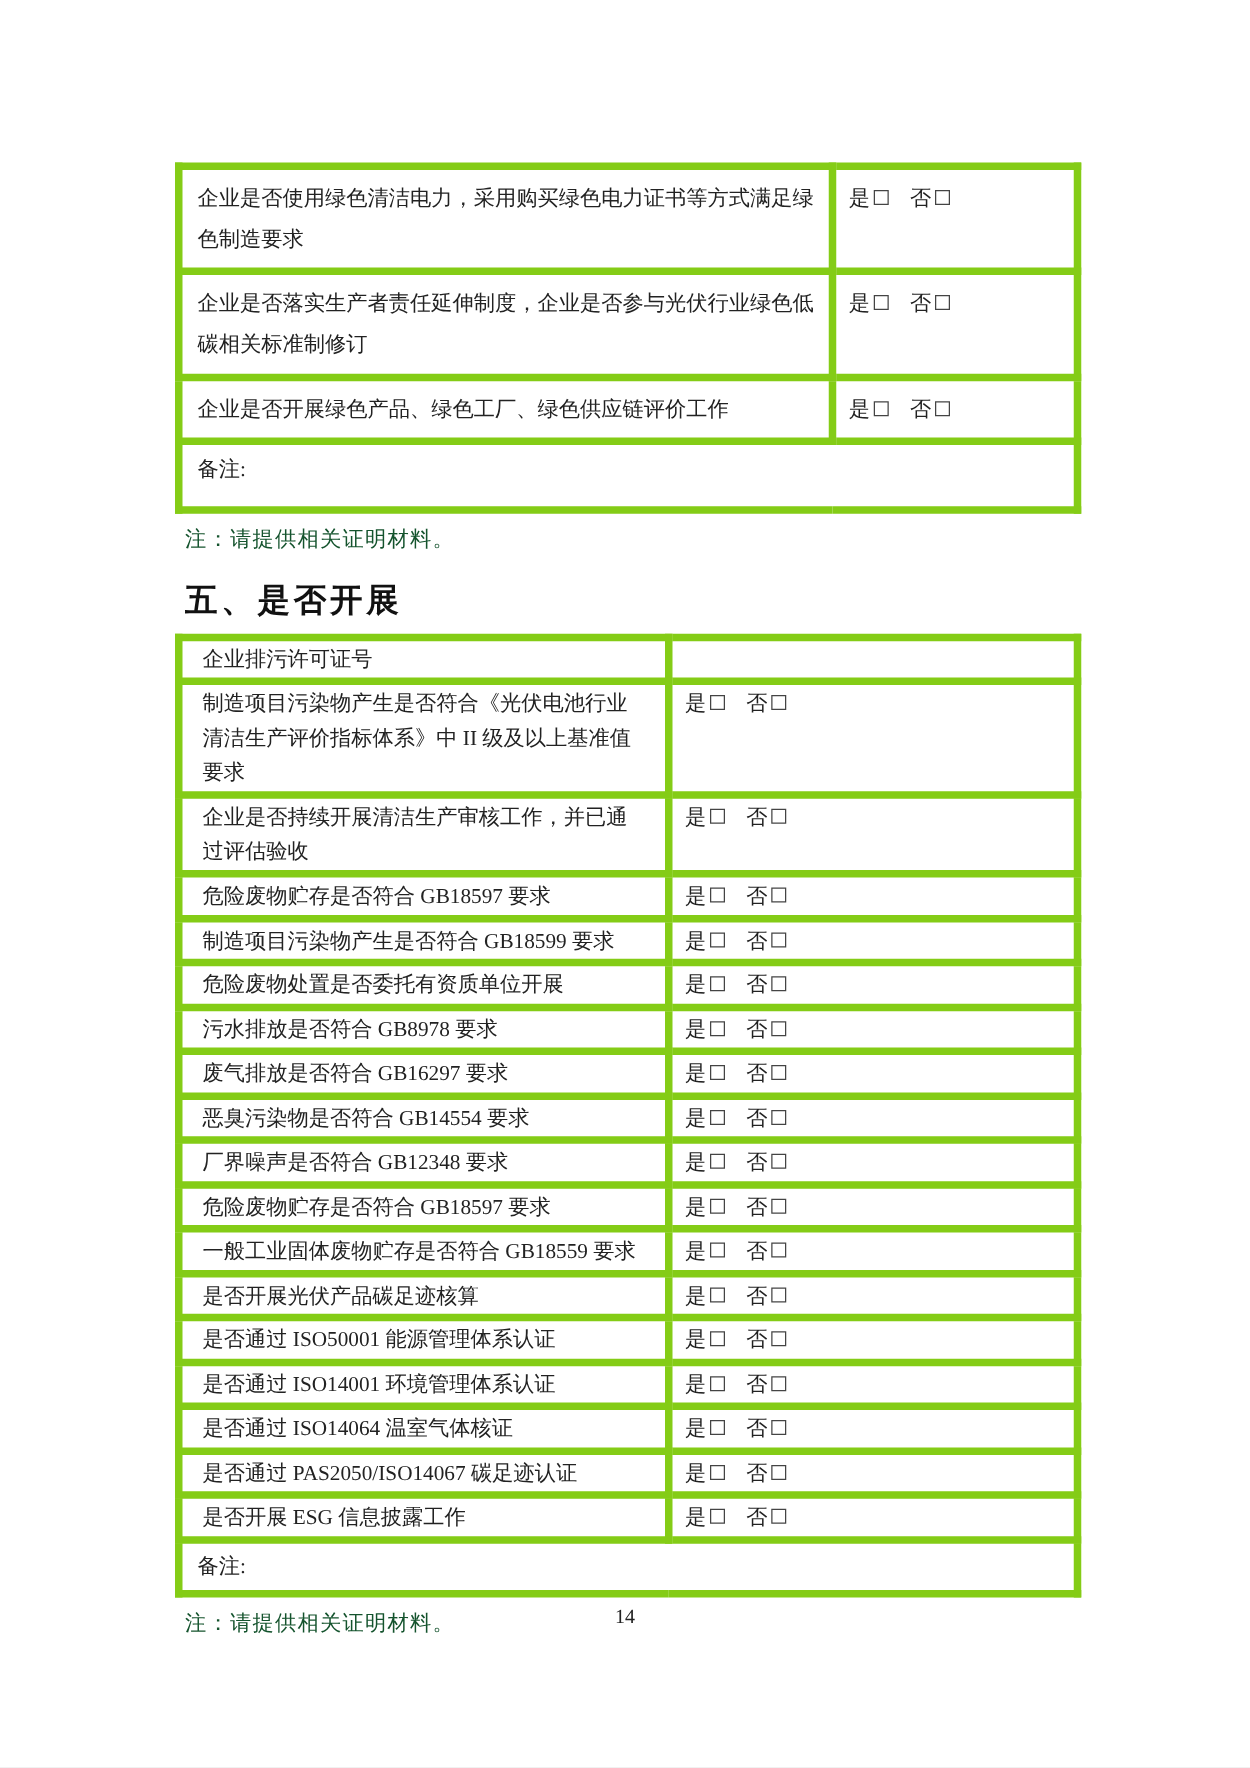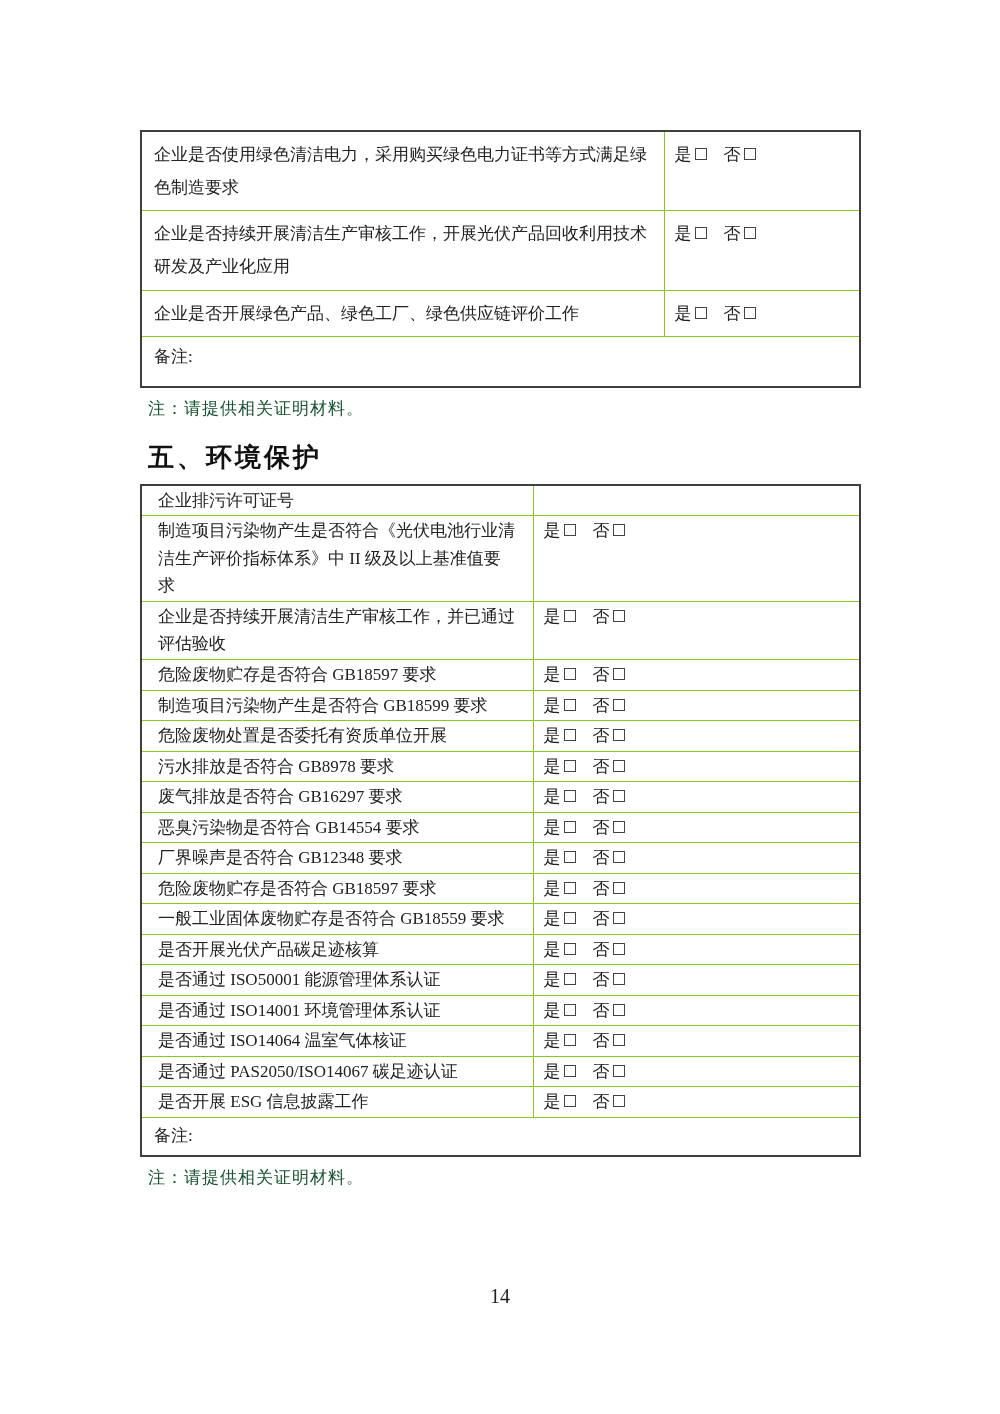--- a/index.html
+++ b/index.html
@@ -28,21 +28,21 @@
   }
   h2.sec.second{margin-top:22px;}
   table.qt{
     border-collapse:collapse;
     width:719px;
     table-layout:fixed;
     font-size:17px;
     color:#222;
   }
   table.qt td{
-    border:1px solid #84cc16;
+    border:6px solid #84cc16;
     vertical-align:top;
     word-break:break-all;
   }
   table.qt{border:2px solid #3f3f3f;}
   
   .t1 td.label{line-height:1.95;padding:6px 12px;}
   .t1 td.ans{line-height:1.95;padding:6px 10px;white-space:nowrap;}
   
   .t2 td.label{line-height:1.62;padding:1px 16px;}
   .t2 td.ans{line-height:1.62;padding:1px 10px;white-space:nowrap;}
@@ -61,21 +61,21 @@
     font-size:17px;
     margin:9px 0 0 8px;
     color:#14532d;
     letter-spacing:1px;
   }
   .pagenum{
     position:absolute;
     left:0;right:0;
     top:1285px;
     text-align:center;
-    font-size:20px;
+    font-size:16px;
     color:#222;
     font-family:"Liberation Serif","DejaVu Serif",serif;
   }
 </style>
 </head>
 <body>
 
 <div class="page">
   <div class="content">
 
@@ -84,38 +84,38 @@
       <colgroup>
           <col style="width:523px">
           <col style="width:196px">
         </colgroup>
       <tbody>
           <tr>
             <td class="label">企业是否使用绿色清洁电力，采用购买绿色电力证书等方式满足绿色制造要求</td>
             <td class="ans"><span class="opt"><span>是</span><span class="cb"></span></span><span class="opt"><span>否</span><span class="cb"></span></span></td>
           </tr>
           <tr>
-            <td class="label">企业是否持续开展清洁生产审核工作，开展光伏产品回收利用技术研发及产业化应用</td>
+            <td class="label">企业是否落实生产者责任延伸制度，企业是否参与光伏行业绿色低碳相关标准制修订</td>
             <td class="ans"><span class="opt"><span>是</span><span class="cb"></span></span><span class="opt"><span>否</span><span class="cb"></span></span></td>
           </tr>
           <tr>
             <td class="label">企业是否开展绿色产品、绿色工厂、绿色供应链评价工作</td>
             <td class="ans"><span class="opt"><span>是</span><span class="cb"></span></span><span class="opt"><span>否</span><span class="cb"></span></span></td>
           </tr>
         </tbody>
       <tbody>
         <tr>
           <td colspan="2" class="remark">备注:</td>
         </tr>
       </tbody>
     </table>
 
     <p class="note">注：请提供相关证明材料。</p>
 
-    <h2 class="sec second">五、环境保护</h2>
+    <h2 class="sec second">五、是否开展</h2>
 
     <table class="qt t2">
       <colgroup>
           <col style="width:392px">
           <col style="width:327px">
         </colgroup>
       <tbody>
           <tr>
             <td class="label">企业排污许可证号</td>
             <td class="ans"></td>

